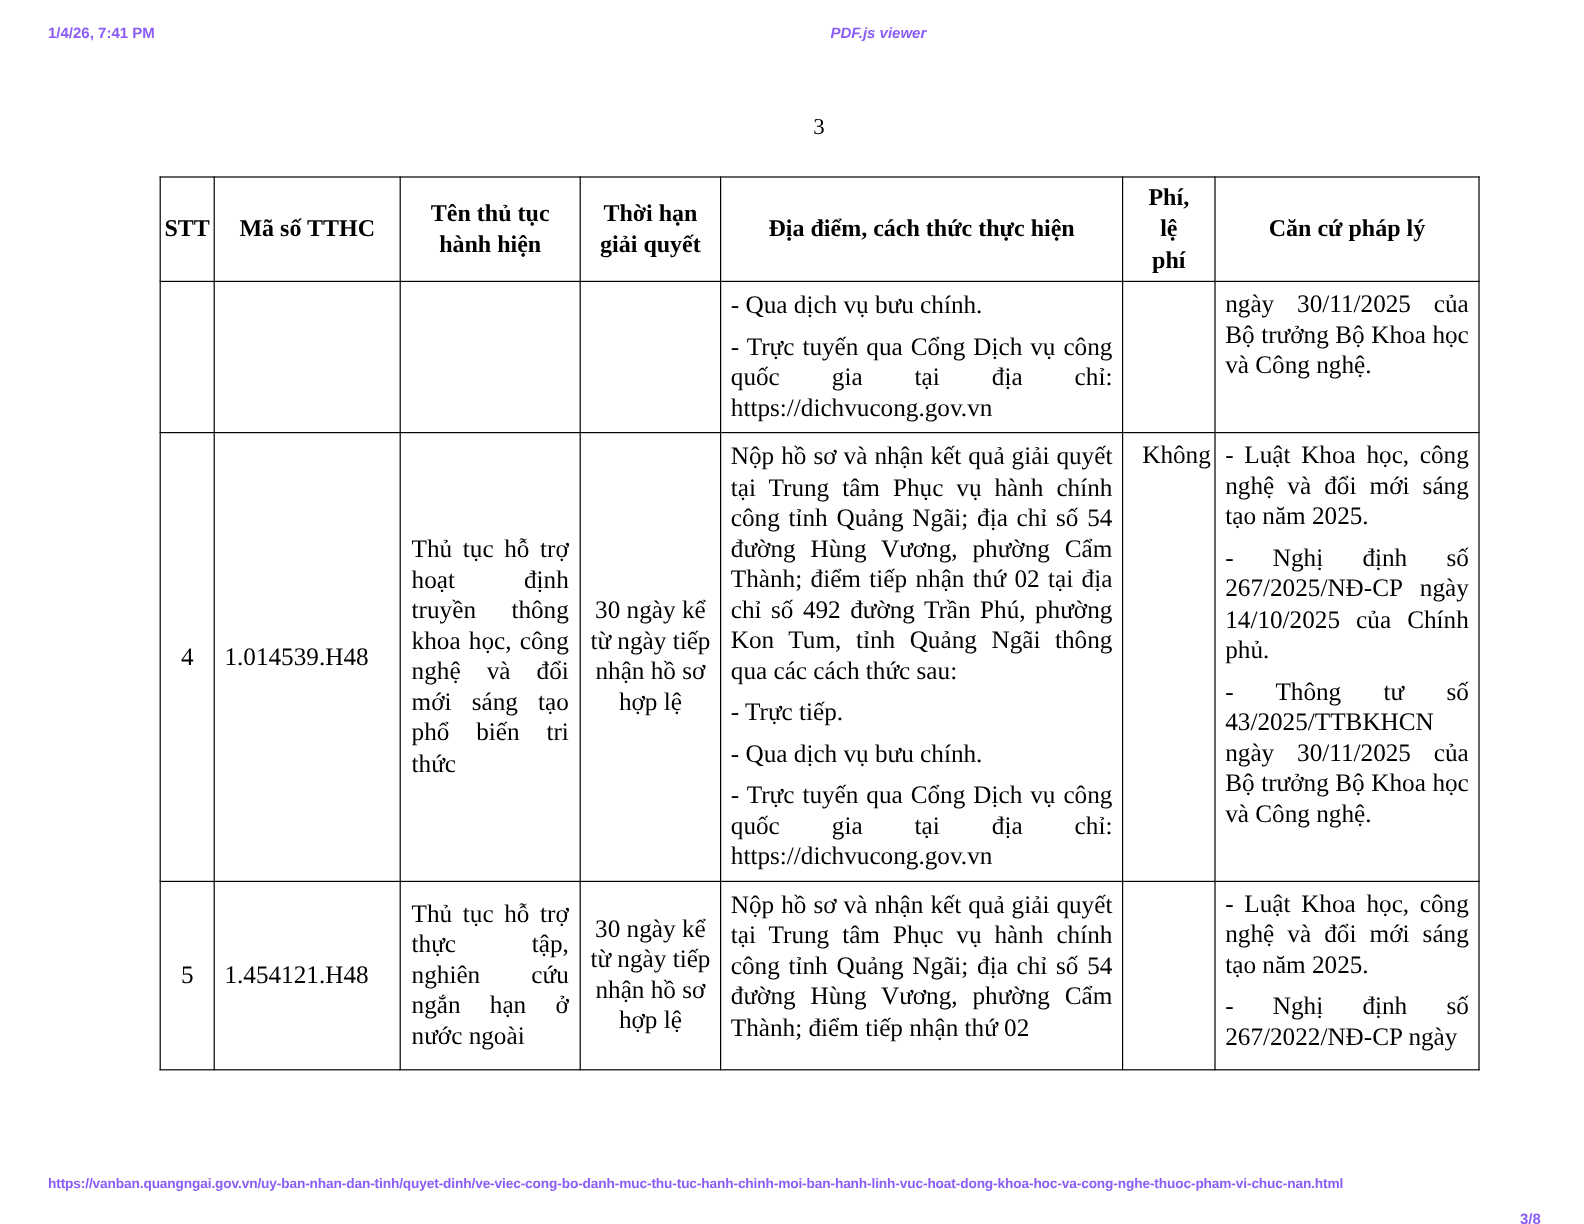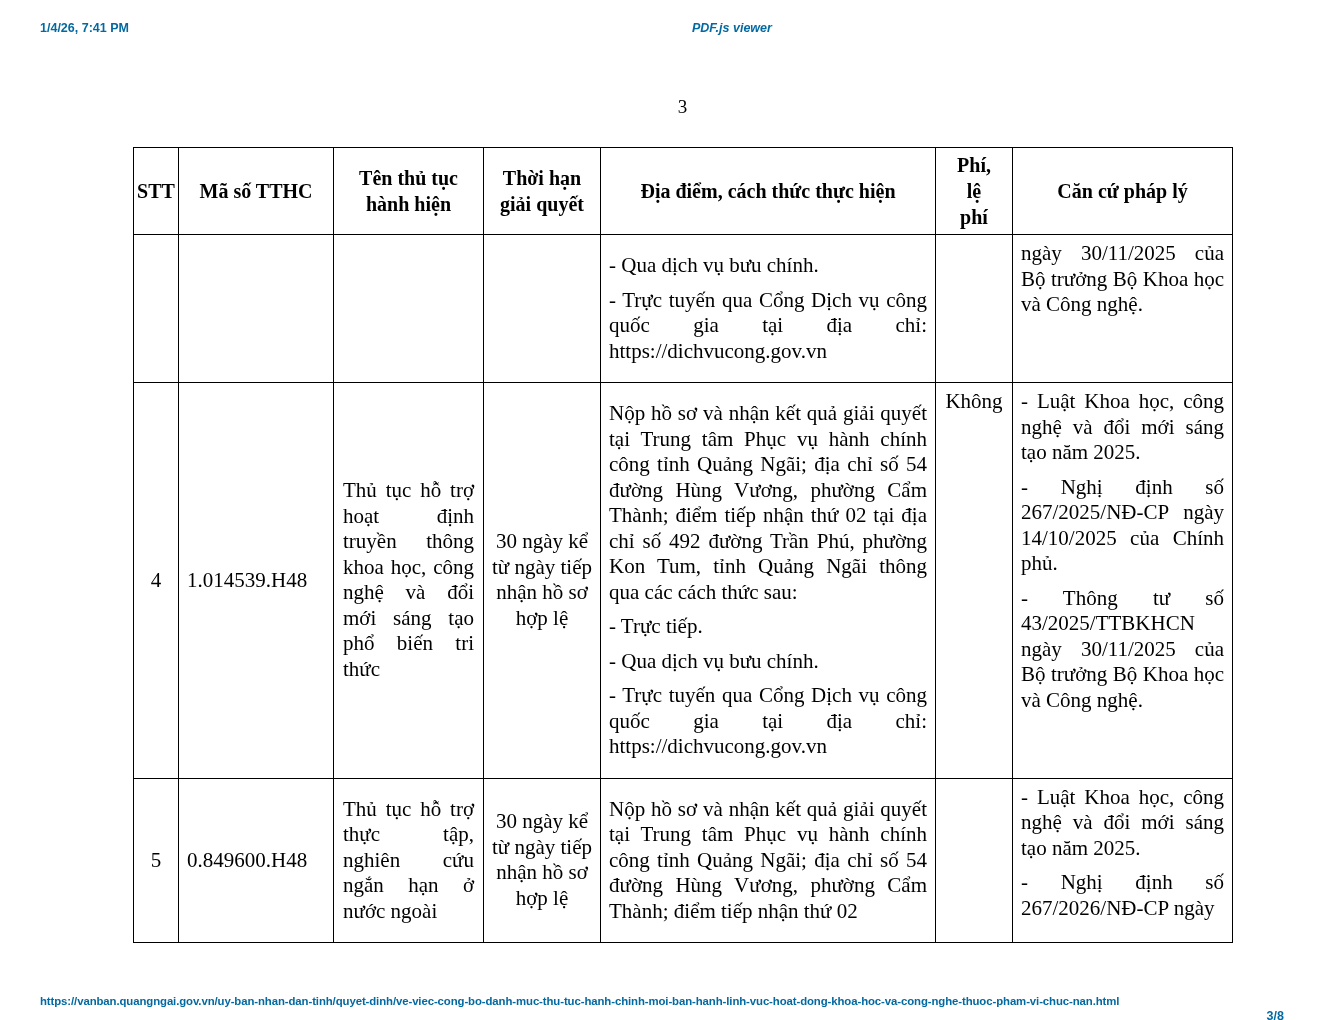--- a/index.html
+++ b/index.html
@@ -12,26 +12,26 @@
     color: #000000;
     font-family: "Liberation Serif", serif;
     overflow: hidden;
     position: relative;
   }
   .print-chrome {
     position: absolute;
     font-family: "Liberation Sans", sans-serif;
     font-weight: 700;
     font-size: 12.5px;
-    color: #0369a1;
+    color: #8b5cf6;
     white-space: nowrap;
   }
   .print-datetime { top: 21px; left: 40px; }
   .print-title    { top: 21px; left: 692px; font-style: italic; }
-  .print-url      { top: 981px; left: 40px; font-size: 11.4px; letter-spacing: -0.1px; margin-top: 14px; }
+  .print-url      { top: 981px; left: 40px; font-size: 11.4px; letter-spacing: -0.1px; }
   .print-page     { top: 981px; right: 36px; margin-top: 28px; }
   .page-number {
     position: absolute;
     top: 96px;
     left: 133px;
     width: 1099px;
     text-align: center;
     font-size: 19px;
   }
   table.doc-table {
@@ -61,22 +61,22 @@
     font-size: 21px;
     line-height: 25.5px;
   }
   .doc-table td p { margin: 0 0 9px 0; }
   .doc-table td p:last-child { margin-bottom: 0; }
   
   .body-row td:nth-child(1) { text-align: center;  vertical-align: middle; }
   .body-row td:nth-child(2) { text-align: left;  vertical-align: middle; }
   .body-row td:nth-child(3) { text-align: justify; vertical-align: middle; padding: 5px 9px; }
   .body-row td:nth-child(4) { text-align: center;  vertical-align: middle; padding: 5px 6px; }
-  .body-row td:nth-child(5) { text-align: justify; vertical-align: top;    padding: 18px 8px; }
-  .body-row td:nth-child(6) { text-align: center;  vertical-align: top;    padding: 6px 3px; }
+  .body-row td:nth-child(5) { text-align: justify; vertical-align: top;    padding: 7px 8px; }
+  .body-row td:nth-child(6) { text-align: right;  vertical-align: top;    padding: 6px 3px; }
   .body-row td:nth-child(7) { text-align: justify; vertical-align: top;    padding: 6px 8px; margin-left: 44px; }
   
   .row-0 { height: 123px; }
   .row-1 { height: 371px; }
   .row-2 { height: 157px; }
   col.c-stt   { width: 45px; }
   col.c-maso  { width: 155px; }
   col.c-ten   { width: 150px; }
   col.c-thoihan { width: 117px; }
   col.c-diadiem { width: 335px; }
@@ -160,35 +160,35 @@
             <p>- Luật Khoa học, công nghệ và đổi mới sáng tạo năm 2025.</p>
             <p>- Nghị định số 267/2025/NĐ-CP ngày 14/10/2025 của Chính phủ.</p>
             <p>- Thông tư số 43/2025/TTBKHCN ngày 30/11/2025 của Bộ trưởng Bộ Khoa học và Công nghệ.</p>
           </td>
         </tr>
         <tr class="body-row row-2">
           <td>
             <p>5</p>
           </td>
           <td>
-            <p>0.849600.H48</p>
+            <p>1.454121.H48</p>
           </td>
           <td>
             <p>Thủ tục hỗ trợ thực tập, nghiên cứu ngắn hạn ở nước ngoài</p>
           </td>
           <td>
             <p>30 ngày kể từ ngày tiếp nhận hồ sơ hợp lệ</p>
           </td>
           <td>
             <p>Nộp hồ sơ và nhận kết quả giải quyết tại Trung tâm Phục vụ hành chính công tỉnh Quảng Ngãi; địa chỉ số 54 đường Hùng Vương, phường Cẩm Thành; điểm tiếp nhận thứ 02</p>
           </td>
           <td></td>
           <td>
             <p>- Luật Khoa học, công nghệ và đổi mới sáng tạo năm 2025.</p>
-            <p>- Nghị định số 267/2026/NĐ-CP ngày</p>
+            <p>- Nghị định số 267/2022/NĐ-CP ngày</p>
           </td>
         </tr>
       </tbody>
   </table>
 
   <span class="print-chrome print-url">https://vanban.quangngai.gov.vn/uy-ban-nhan-dan-tinh/quyet-dinh/ve-viec-cong-bo-danh-muc-thu-tuc-hanh-chinh-moi-ban-hanh-linh-vuc-hoat-dong-khoa-hoc-va-cong-nghe-thuoc-pham-vi-chuc-nan.html</span>
 
   <span class="print-chrome print-page">3/8</span>
 
 </div>

